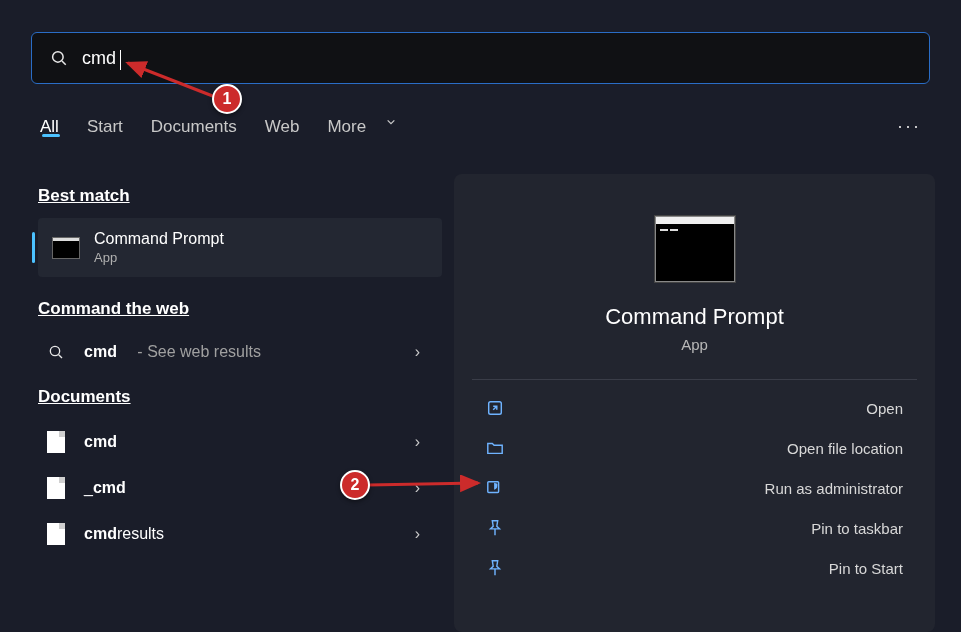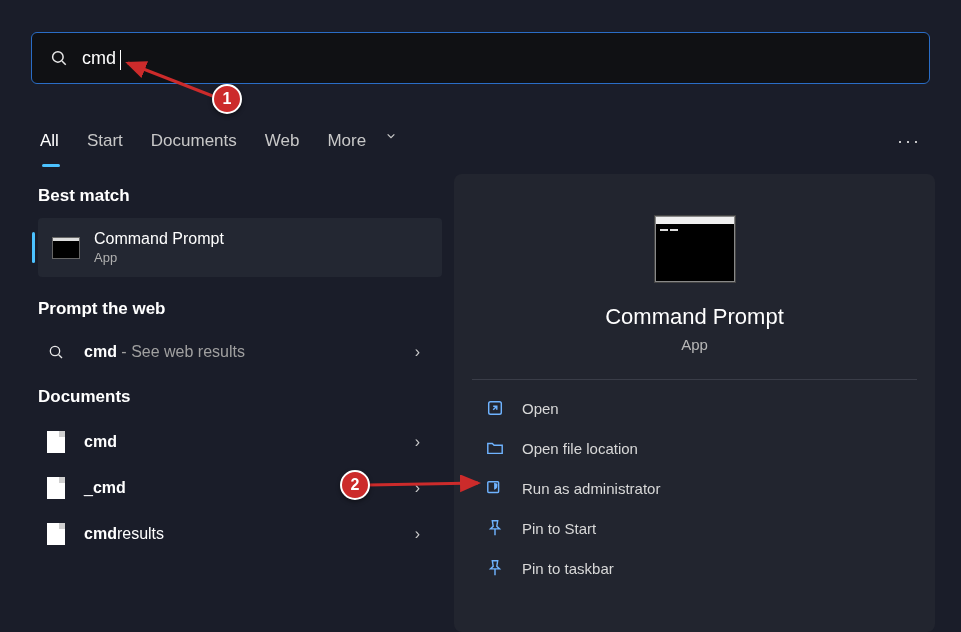--- a/index.html
+++ b/index.html
@@ -29,35 +29,35 @@
   .caret {
     position: absolute; left: 38px; top: 2px; width: 1px; height: 20px;
     background: #fff;
   }
 
   .tabs {
     position: absolute; left: 40px; top: 116px; right: 40px;
     display: flex; align-items: center; gap: 28px;
     font-size: 17px;
   }
-  .tab { color: #c8c8c8; cursor: pointer; padding-bottom: 16px; position: relative; margin-top: 15px; }
+  .tab { color: #c8c8c8; cursor: pointer; padding-bottom: 0; position: relative; }
   .tab.active { color: #fff; }
   .tab.active::after {
     content: ""; position: absolute; left: 2px; right: 2px; bottom: 0;
     height: 3px; background: #4cc2ff; border-radius: 2px;
     width: 18px;
   }
   .tab-more { display: flex; gap: 20px; }
   .chevron-down { width: 10px; height: 10px; }
   .more-menu { margin-left: auto; font-size: 18px; letter-spacing: 2px; color: #e0e0e0; cursor: pointer; }
 
   .left-col {
     position: absolute; left: 38px; top: 186px; width: 404px;
   }
-  .section-head { font-size: 17px; font-weight: 600; color: #fff; margin-bottom: 12px; }
+  .section-head { font-size: 17px; font-weight: 600; color: #fff; margin-bottom: 12px; text-decoration: underline; }
 
   .best-match-item {
     background: #232732; border-radius: 4px; padding: 12px 14px;
     display: flex; align-items: center; gap: 14px;
     position: relative;
     margin-bottom: 22px;
   }
   .best-match-item::before {
     content: ""; position: absolute; left: -6px; top: 14px; bottom: 14px;
     width: 3px; background: #4cc2ff; border-radius: 3px;
@@ -86,21 +86,21 @@
   .li-icon-wrap { width: 24px; display: flex; justify-content: center; }
   .search-mini { width: 16px; height: 16px; }
   .doc-icon {
     width: 18px; height: 22px; background: #fff; position: relative;
   }
   .doc-icon::after {
     content: ""; position: absolute; right: 0; top: 0; width: 6px; height: 6px;
     background: #d0d0d0;
   }
   .li-text { font-size: 16px; color: #fff; }
-  .li-text .muted { color: #a0a0a0; font-weight: 400; }
+  .li-text .muted { color: #a0a0a0; font-weight: 400; margin-left: 16px; }
   .li-text .bold { font-weight: 600; }
 
   .right-panel {
     position: absolute; left: 454px; top: 174px; right: 26px; bottom: 0;
     background: #22252f; border-radius: 8px;
     padding: 36px 18px 0;
   }
   .preview-icon {
     width: 80px; height: 66px; background: #000; border: 1px solid #888;
     margin: 6px auto 0; position: relative;
@@ -114,21 +114,21 @@
     content: ""; position: absolute; left: 4px; top: 12px; width: 8px; height: 2px;
     background: #ddd; box-shadow: 10px 0 0 #ddd;
   }
   .right-title { font-size: 22px; text-align: center; margin-top: 22px; color: #fff; }
   .right-sub { font-size: 15px; text-align: center; color: #b8b8b8; margin-top: 6px; }
   .divider { height: 1px; background: #3a3d48; margin: 26px 0 8px; }
 
   .action-row {
     display: flex; align-items: center; gap: 18px;
     padding: 11px 14px; cursor: pointer; border-radius: 4px;
-    font-size: 15px; color: #d8d8d8;
+    font-size: 15px; color: #d8d8d8; justify-content: space-between;
   }
   .action-icon { width: 18px; height: 18px; flex-shrink: 0; }
 
   
   .badge {
     position: absolute; width: 30px; height: 30px; border-radius: 50%;
     background: #cc2b2b; border: 2px solid #fff; color: #fff;
     display: flex; align-items: center; justify-content: center;
     font-weight: 700; font-size: 16px;
     box-shadow: 0 2px 4px rgba(0,0,0,.4);
@@ -168,21 +168,21 @@
   <div class="section-head">Best match</div>
 
   <div class="best-match-item">
     <div class="cmd-icon"></div>
     <div>
       <div class="bm-title">Command Prompt</div>
       <div class="bm-sub">App</div>
     </div>
   </div>
 
-  <div class="section-head">Prompt the web</div>
+  <div class="section-head">Command the web</div>
 
   <div class="list-item">
     <div class="li-icon-wrap">
       <svg class="search-mini" viewBox="0 0 24 24" fill="none" stroke="#e8e8e8" stroke-width="2">
         <circle cx="10.5" cy="10.5" r="7"></circle>
           <line x1="16" y1="16" x2="21" y2="21"></line>
       </svg>
     </div>
     <div class="li-text">
       <span class="bold">cmd</span><span class="muted"> - See web results</span>
@@ -241,28 +241,28 @@
         <rect x="2" y="3" width="12" height="12" rx="1"></rect>
         <path d="M10 2l6 2v4c0 4-3 6-6 7" fill="#6fb3ff" stroke="none" transform="translate(3,3) scale(0.6)"></path>
       </svg>
     <span>Run as administrator</span>
   </div>
   <div class="action-row">
     <svg class="action-icon" viewBox="0 0 20 20" fill="none" stroke="#6fb3ff" stroke-width="1.6">
         <path d="M7 2h6l-1 6 3 3H5l3-3z"></path>
         <line x1="10" y1="11" x2="10" y2="18"></line>
       </svg>
-    <span>Pin to Start</span>
+    <span>Pin to taskbar</span>
   </div>
   <div class="action-row">
     <svg class="action-icon" viewBox="0 0 20 20" fill="none" stroke="#6fb3ff" stroke-width="1.6">
         <path d="M7 2h6l-1 6 3 3H5l3-3z"></path>
         <line x1="10" y1="11" x2="10" y2="18"></line>
       </svg>
-    <span>Pin to taskbar</span>
+    <span>Pin to Start</span>
   </div>
 </div>
 
 <svg class="arrow-svg" style="left:118px; top:55px; width:130px; height:60px">
   <defs>
       <marker id="ah1" markerWidth="8" markerHeight="8" refX="6" refY="3" orient="auto">
         <path d="M0,0 L7,3 L0,6 z" fill="#cc2b2b"></path>
       </marker>
     </defs>
   <line x1="110" y1="47" x2="10" y2="8" stroke="#cc2b2b" stroke-width="3" marker-end="url(#ah1)"></line>

